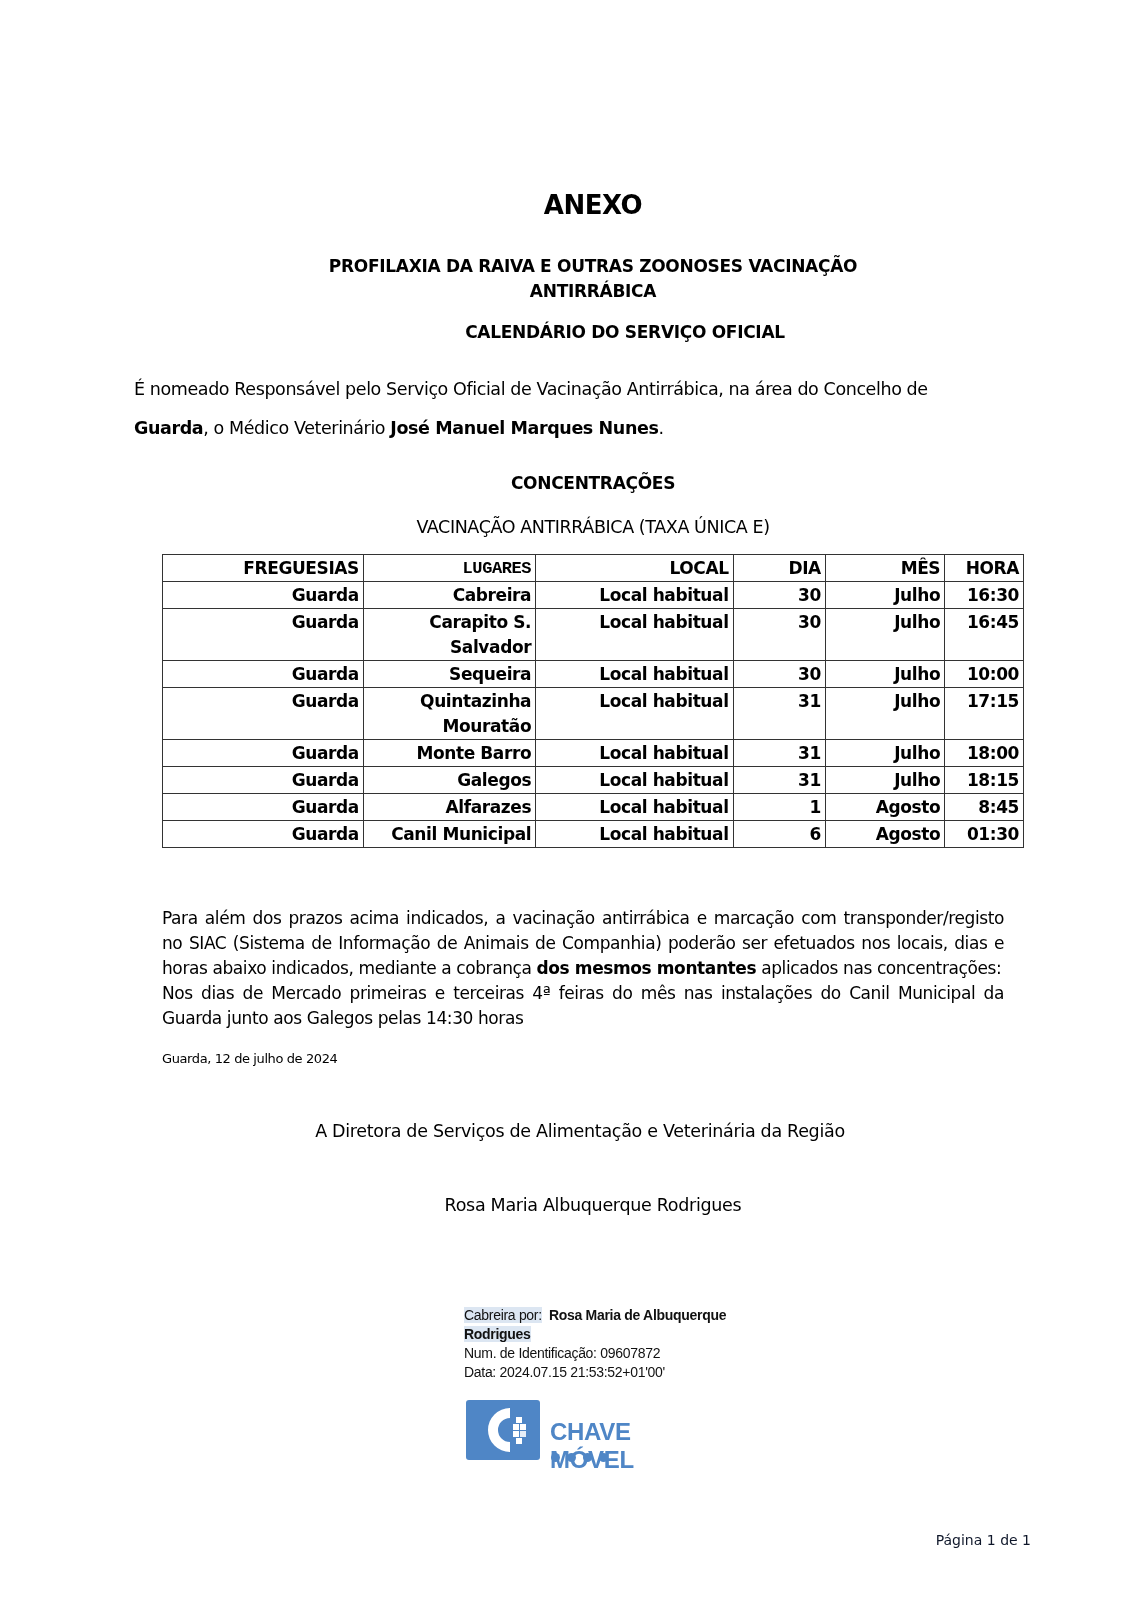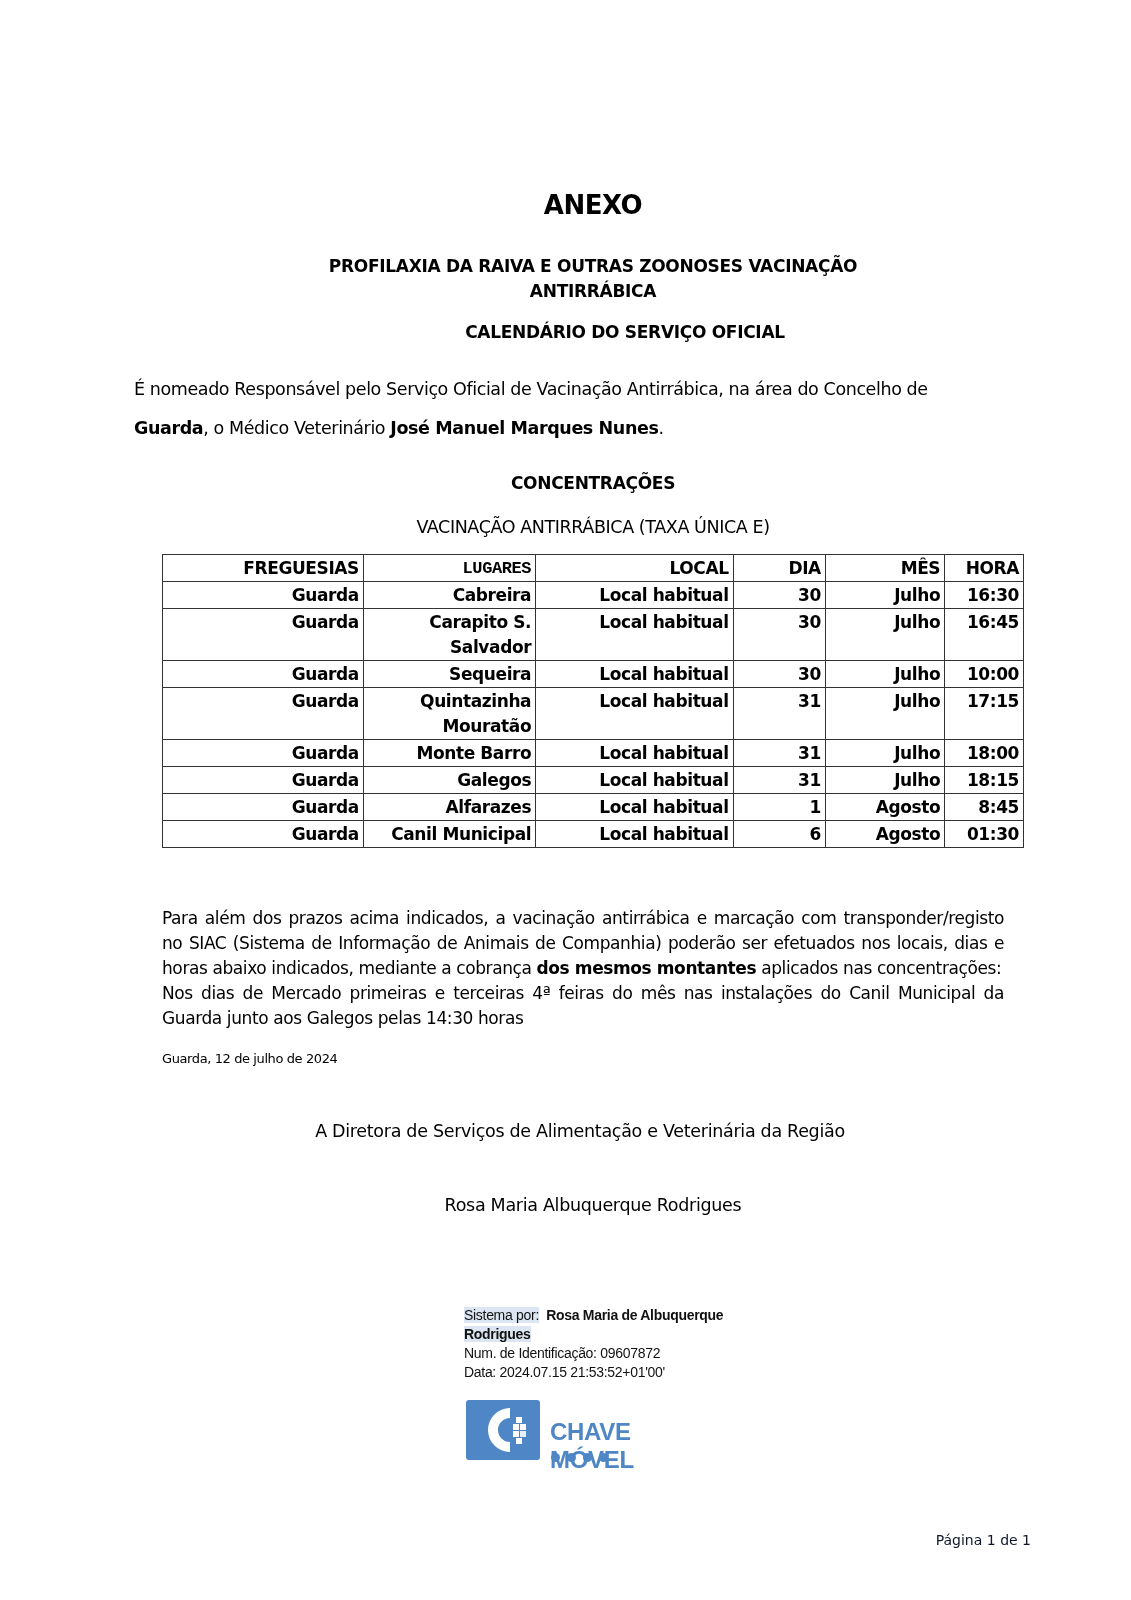--- a/index.html
+++ b/index.html
@@ -138,21 +138,21 @@
 <div class="abs para">
   <div><span>Para além dos prazos acima indicados, a vacinação antirrábica e marcação com transponder/registo no SIAC (Sistema de Informação de Animais de Companhia) poderão ser efetuados nos locais, dias e horas abaixo indicados, mediante a cobrança </span><b>dos mesmos montantes</b><span> aplicados nas concentrações:</span></div>
   <div class="last">Nos dias de Mercado primeiras e terceiras 4ª feiras do mês nas instalações do Canil Municipal da Guarda junto aos Galegos pelas 14:30 horas</div>
 </div>
 
 <div class="abs date">Guarda, 12 de julho de 2024</div>
 <div class="abs center dir">A Diretora de Serviços de Alimentação e Veterinária da Região</div>
 <div class="abs center signer">Rosa Maria Albuquerque Rodrigues</div>
 
 <div class="abs sig">
-  <div><span class="hl">Sistema por:</span>&nbsp; <b>Rosa Maria de Albuquerque</b></div>
+  <div><span class="hl">Cabreira por:</span>&nbsp; <b>Rosa Maria de Albuquerque</b></div>
   <div><b class="hl">Rodrigues</b></div>
   <div><span>Num. de Identificação:</span> <span>09607872</span></div>
   <div><span>Data:</span> <span>2024.07.15 21:53:52+01'00'</span></div>
 </div>
 
 <div class="abs logo">
   <div class="logo-box">
     <svg width="74" height="60" viewBox="0 0 74 60">
       <path d="M44 8 A22 22 0 1 0 44 52 L44 42 A12 12 0 1 1 44 18 Z" fill="#ffffff"></path>
       <rect x="47" y="24" width="6" height="6" fill="#ffffff"></rect>

